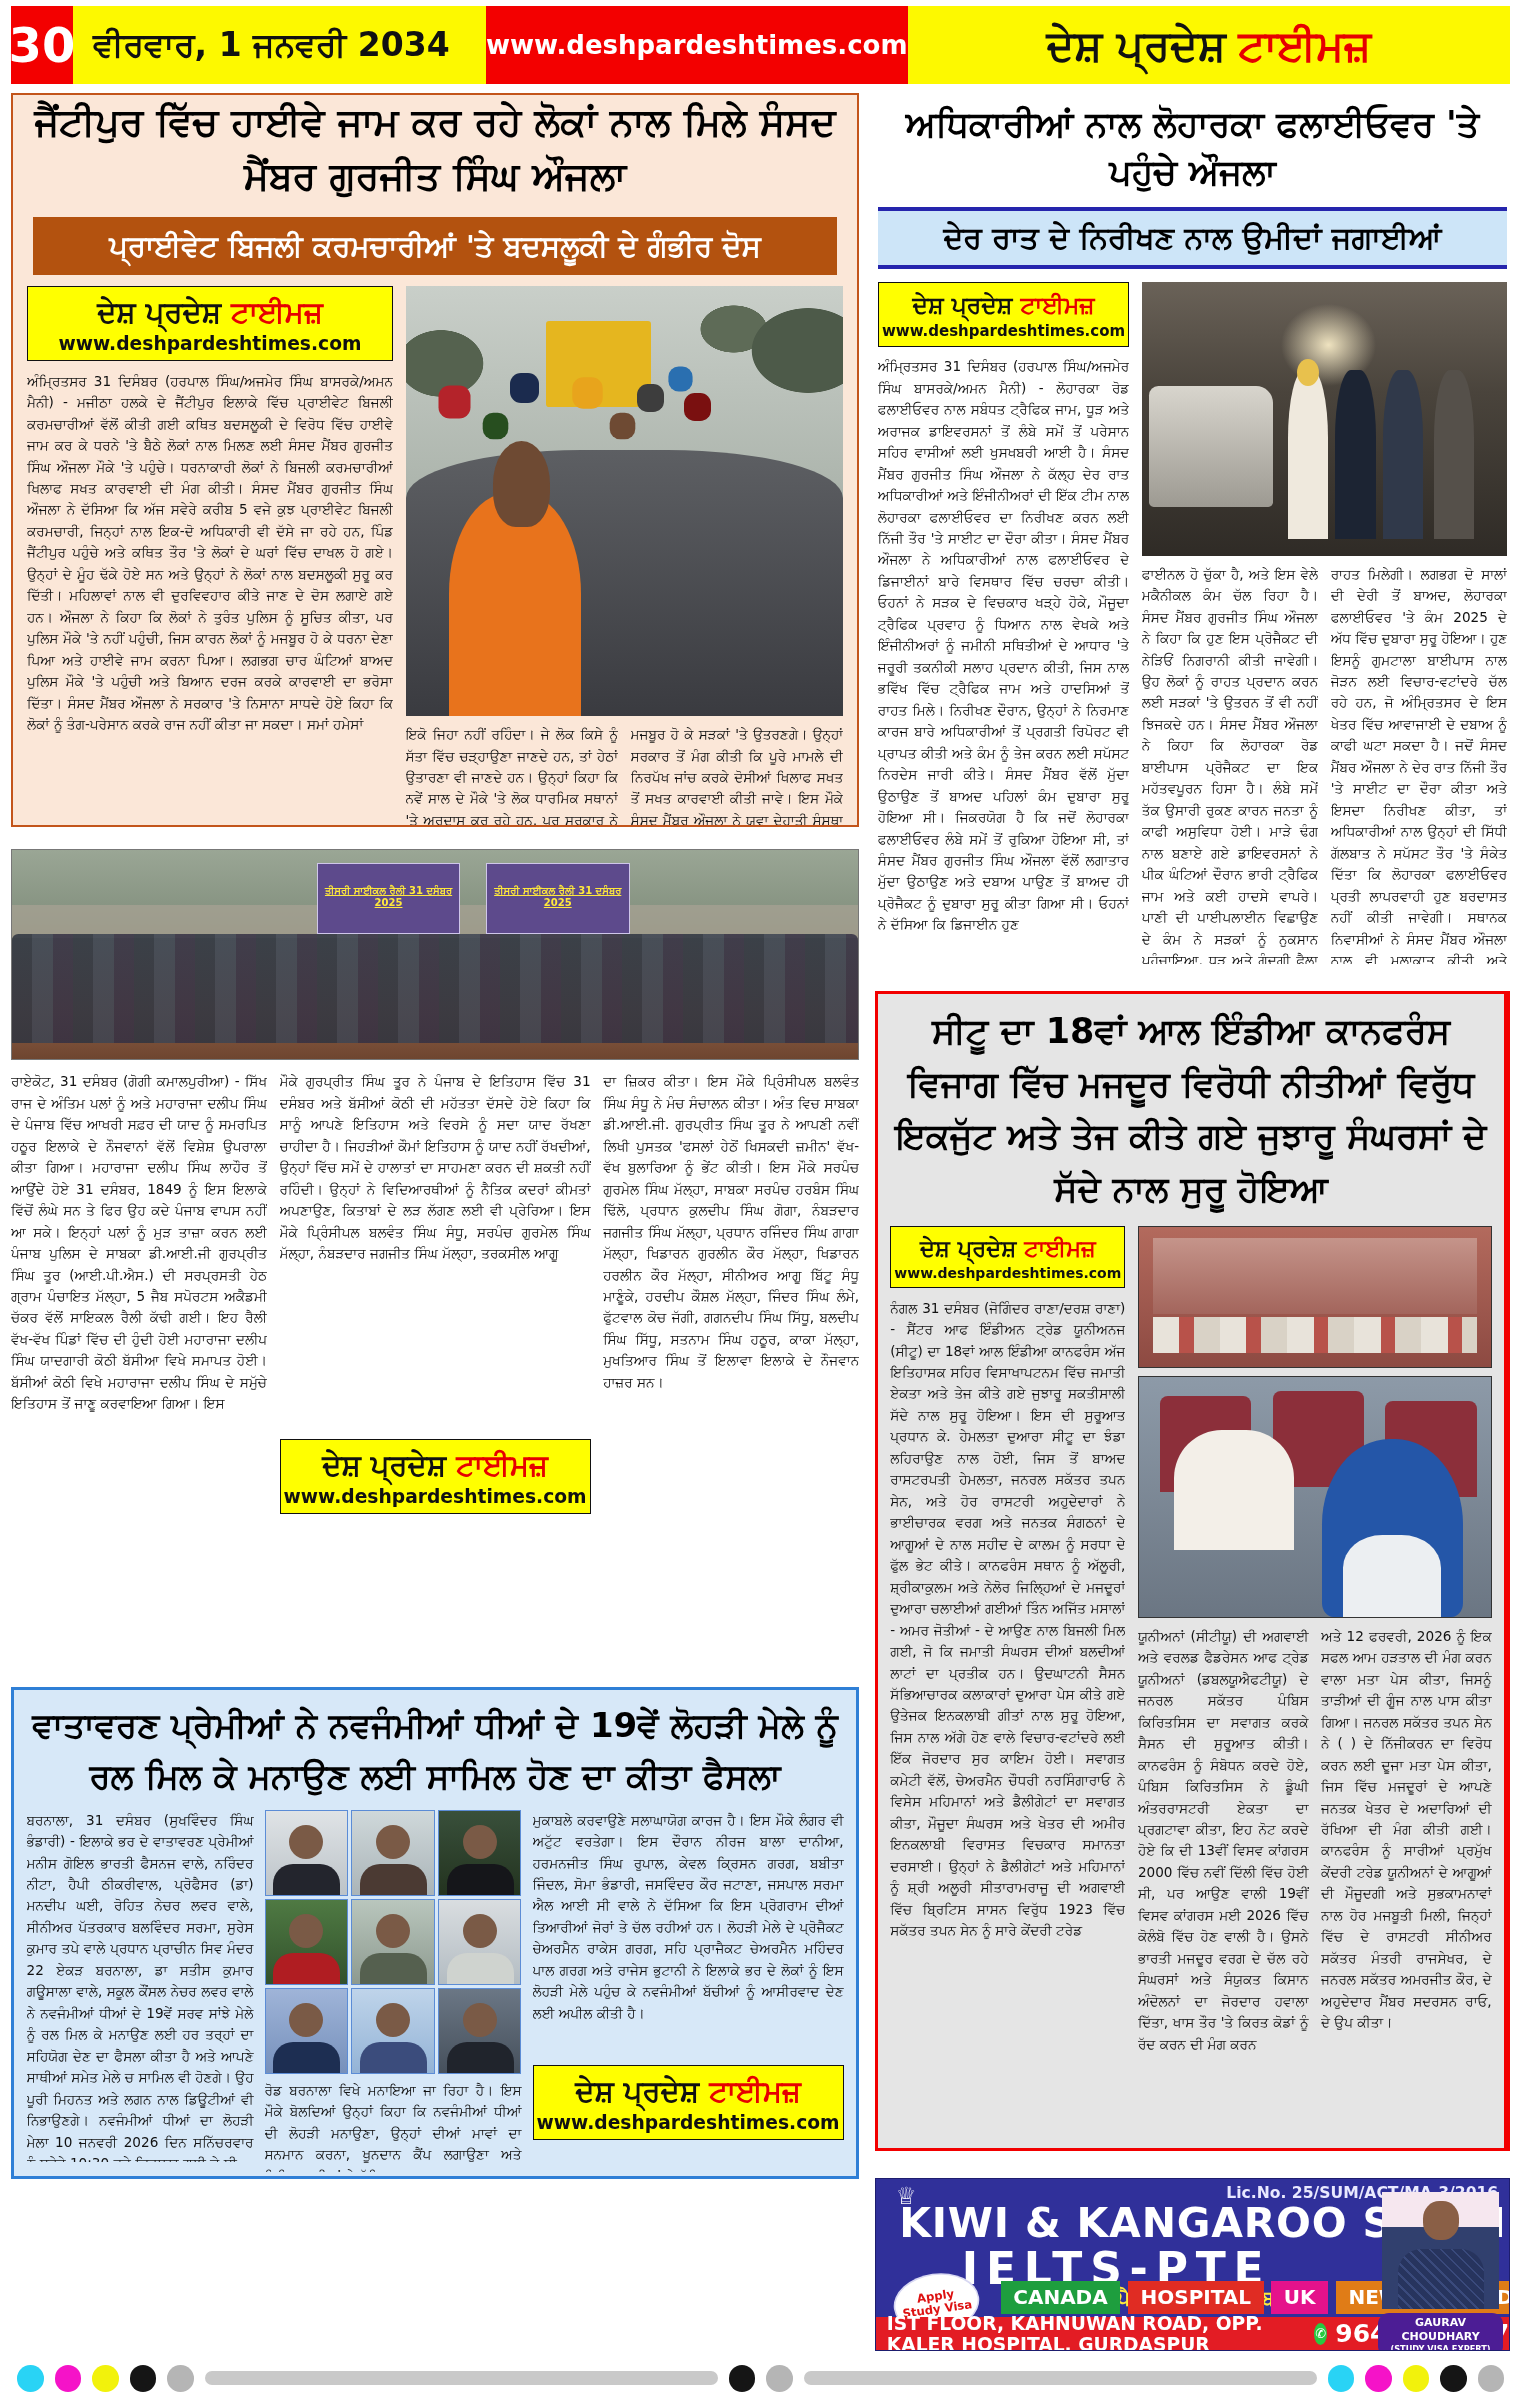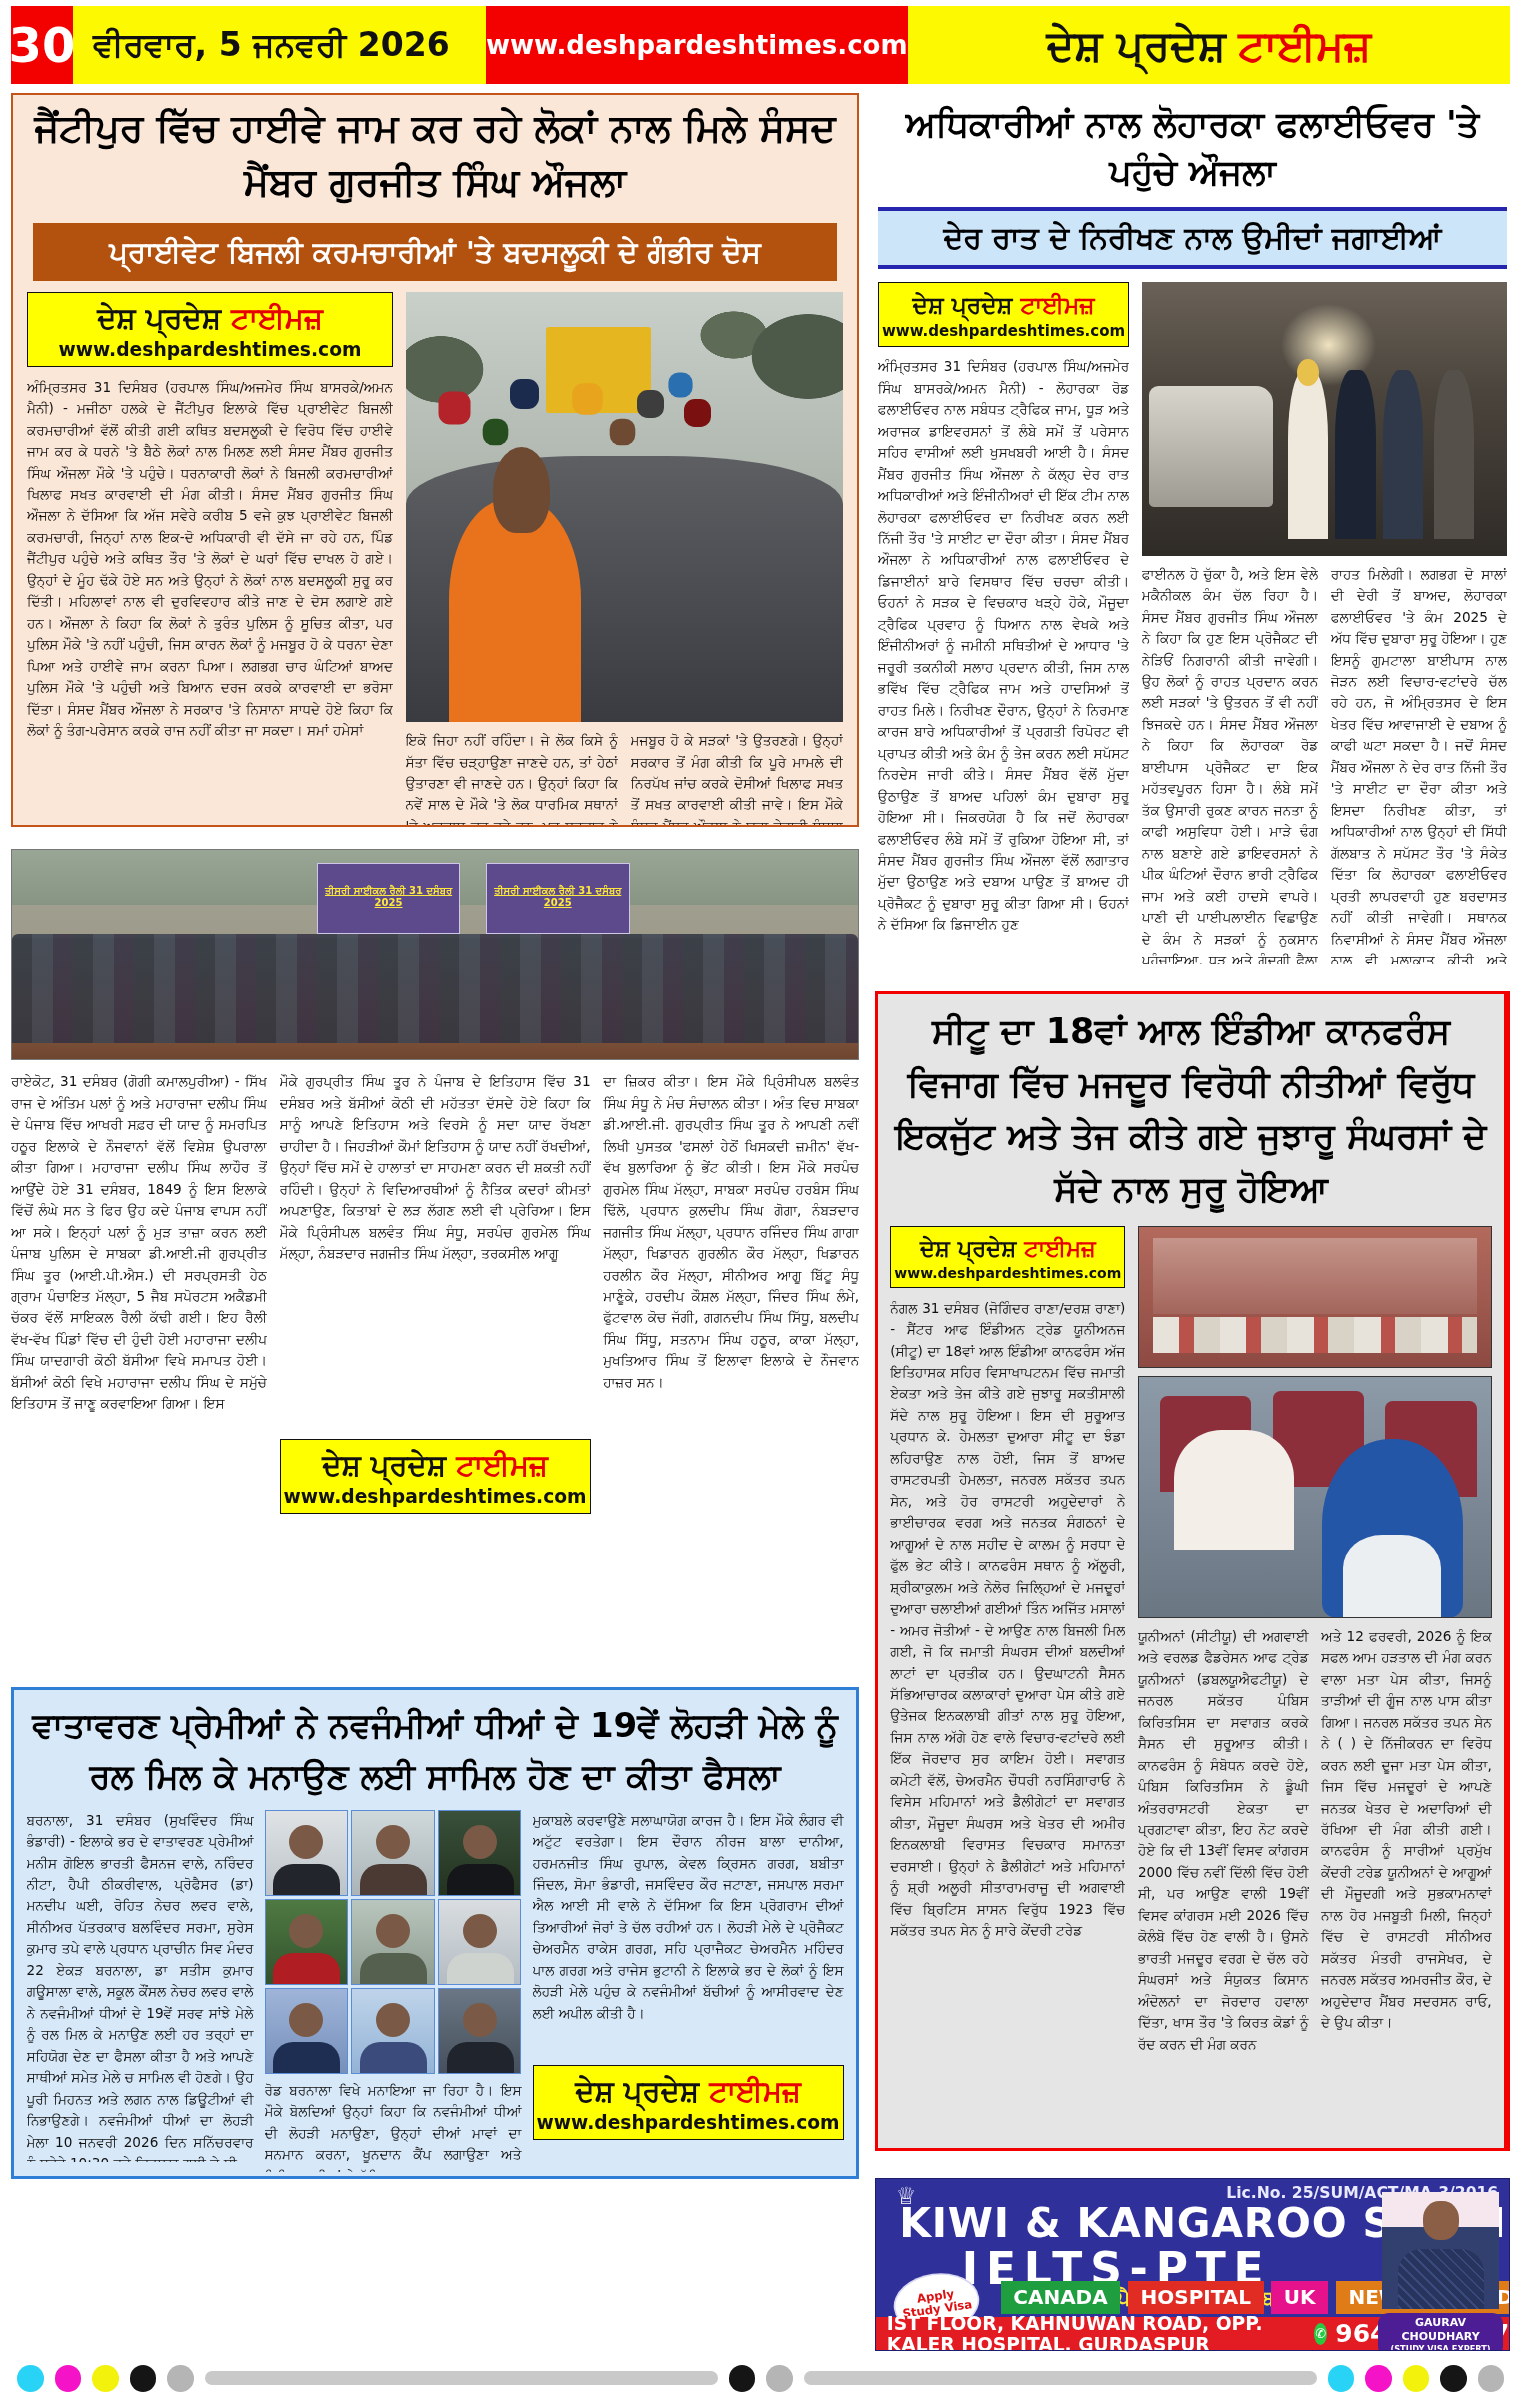--- a/index.html
+++ b/index.html
@@ -23,21 +23,21 @@
   .colR{flex:1;display:flex;flex-direction:column;gap:27px;min-height:0;}
   
   .logo-box{background:#ffff00;border:1.6px solid #111;text-align:center;padding:7.8px 3.1px 6.2px;}
   .logo-l1{font-size:29px;font-weight:900;color:#111;white-space:nowrap;}
   .logo-l2{font-size:18.7px;font-weight:800;color:#111;margin-top:3.1px;}
   .newstext{font-size:13.6px;line-height:1.58;text-align:justify;color:#111;overflow:hidden;}
   .cols2{display:flex;gap:12.5px;}
   .photo{position:relative;overflow:hidden;background:#9aa49c;}
   .crowd-dots{position:absolute;left:14px;top:11px;width:7.8px;height:7.8px;border-radius:50%;}
   
-  .art1{background:#fbe7d8;border:2.3px solid #c3551b;padding:7px 14px;height:734px;box-sizing:border-box;overflow:hidden;}
+  .art1{background:#fbe7d8;border:2.3px solid #c3551b;padding:1px 14px;height:734px;box-sizing:border-box;overflow:hidden;}
   .h1a{font-size:38px;font-weight:900;text-align:center;line-height:1.42;color:#000;}
   .sub1{background:#b3520f;color:#fff;font-weight:800;font-size:29px;text-align:center;padding:11.7px 3.1px;margin:12.5px 6.2px 11px;}
   .split{display:flex;gap:12.5px;}
   .a1-left{flex:0 0 366px;display:flex;flex-direction:column;gap:9.3px;}
   .a1-right{flex:1;display:flex;flex-direction:column;gap:7.8px;}
   .a1-photo{height:430px;}
   
   .art2{padding:1.6px 3.1px;height:877px;box-sizing:border-box;overflow:hidden;}
   .h2a{font-size:35px;font-weight:900;text-align:center;line-height:1.35;color:#000;margin-top:6.2px;}
   .sub2{background:#cde5f8;border-top:4.7px solid #2525ad;border-bottom:4.7px solid #2525ad;color:#000;
@@ -150,21 +150,21 @@
   .sc-aud .turban{position:absolute;left:52%;bottom:0;width:40%;height:74%;background:#2456a8;border-radius:48% 48% 8% 8%;}
   .sc-aud .beard{position:absolute;left:58%;bottom:0;width:28%;height:34%;background:#eceff2;border-radius:40% 40% 0 0;}
 </style>
 </head>
 <body>
 
 <div class="page">
 
   <div class="hdr">
     <div class="pageno">30</div>
-    <div class="datebar">ਵੀਰਵਾਰ, 5 ਜਨਵਰੀ 2026</div>
+    <div class="datebar">ਵੀਰਵਾਰ, 1 ਜਨਵਰੀ 2034</div>
     <div class="sitebar">www.deshpardeshtimes.com</div>
     <div class="masthead">
       <span>ਦੇਸ਼ ਪ੍ਰਦੇਸ਼</span>
       <span class="red-txt">ਟਾਈਮਜ਼</span>
     </div>
   </div>
 
   <div class="main">
 
     <div class="colL">

